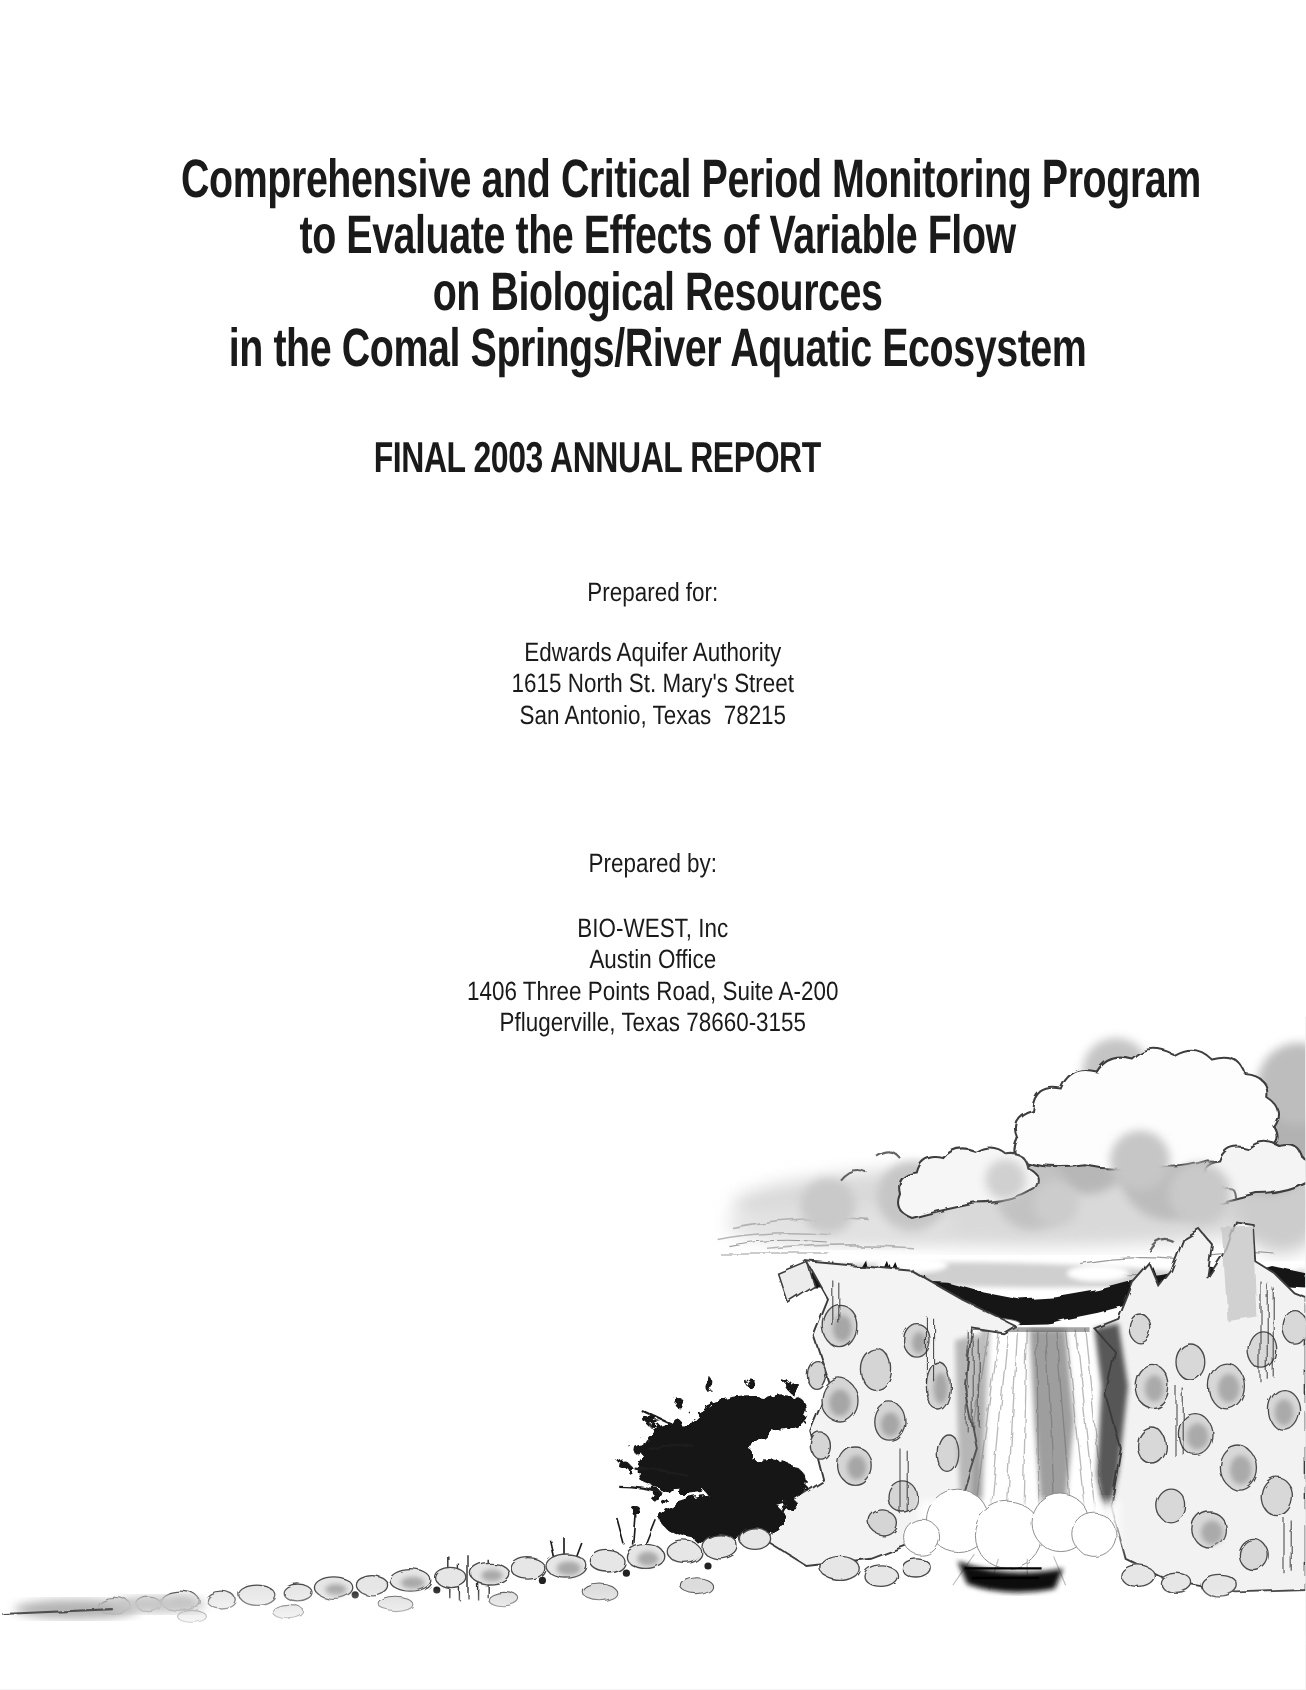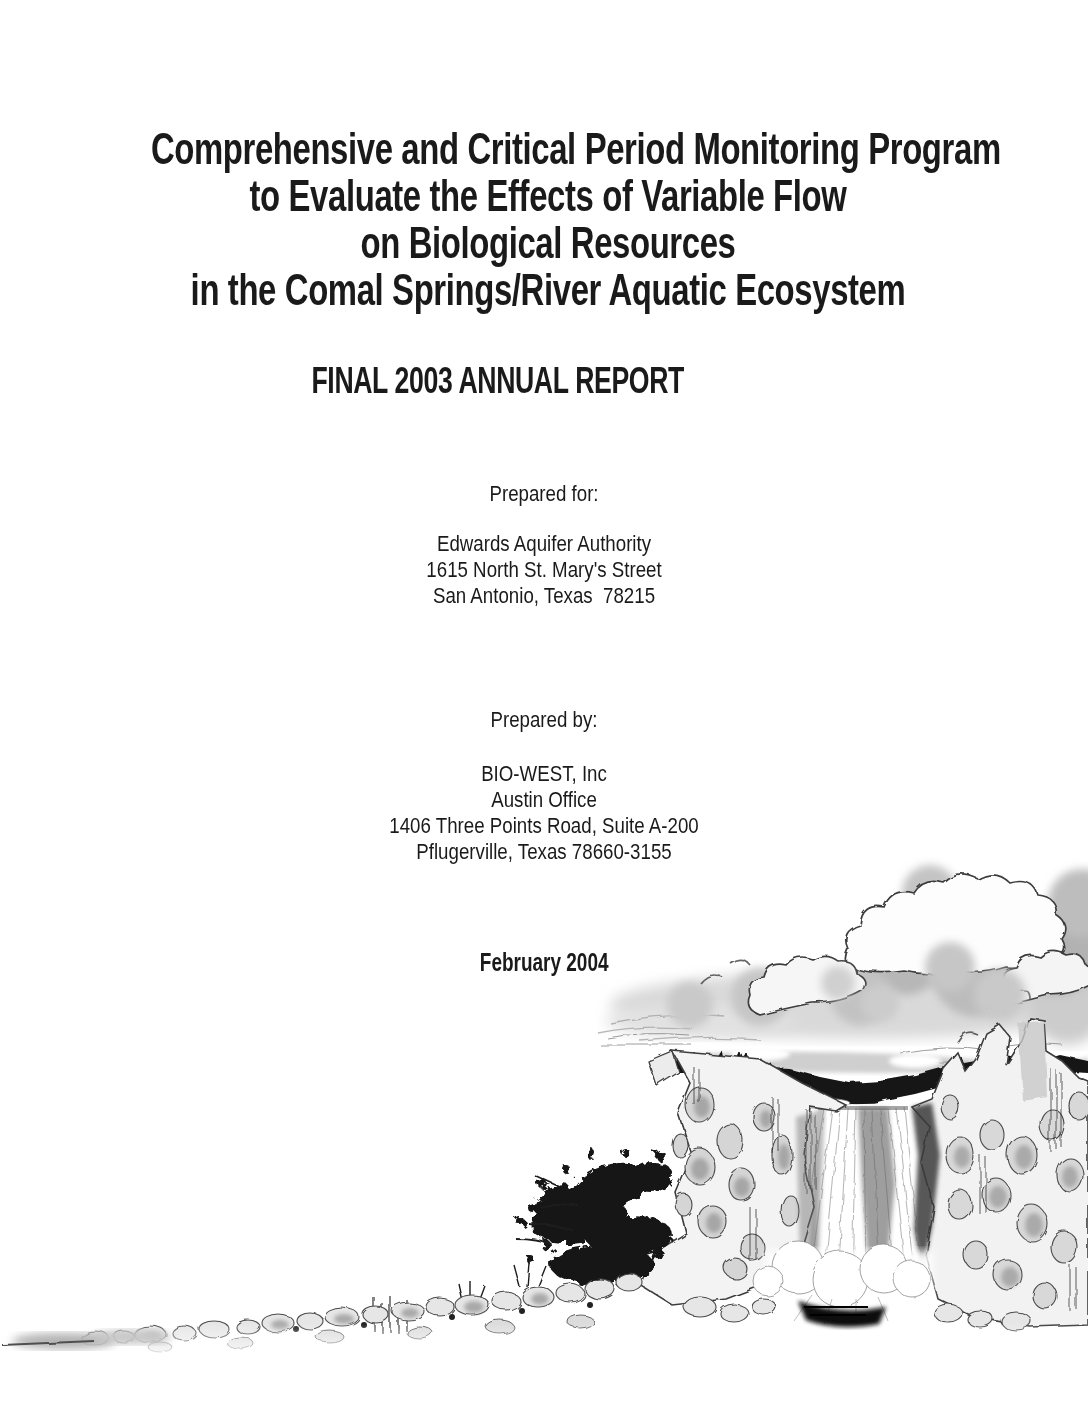--- a/index.html
+++ b/index.html
@@ -47,23 +47,20 @@
     </div>
 
   <div class="blk blk-by-label">Prepared by:</div>
   <div class="blk blk-by">
       <span class="cline">BIO-WEST, Inc</span>
       <span class="cline">Austin Office</span>
       <span class="cline">1406 Three Points Road, Suite A-200</span>
       <span class="cline">Pflugerville, Texas 78660-3155</span>
     </div>
 
-  <div class="date-wrap">
-    <span class="date">February 2004</span>
-  </div>
 
   <svg class="illus" viewBox="0 0 1088 553" xmlns="http://www.w3.org/2000/svg">
     <defs>
       <filter id="rough" x="-20%" y="-20%" width="140%" height="140%">
         <feTurbulence type="fractalNoise" baseFrequency="0.045" numOctaves="3" result="n"></feTurbulence>
         <feDisplacementMap in="SourceGraphic" in2="n" scale="6"></feDisplacementMap>
       </filter>
       <filter id="rough2" x="-30%" y="-30%" width="160%" height="160%">
         <feTurbulence type="fractalNoise" baseFrequency="0.09" numOctaves="3" result="n"></feTurbulence>
         <feDisplacementMap in="SourceGraphic" in2="n" scale="16"></feDisplacementMap>

